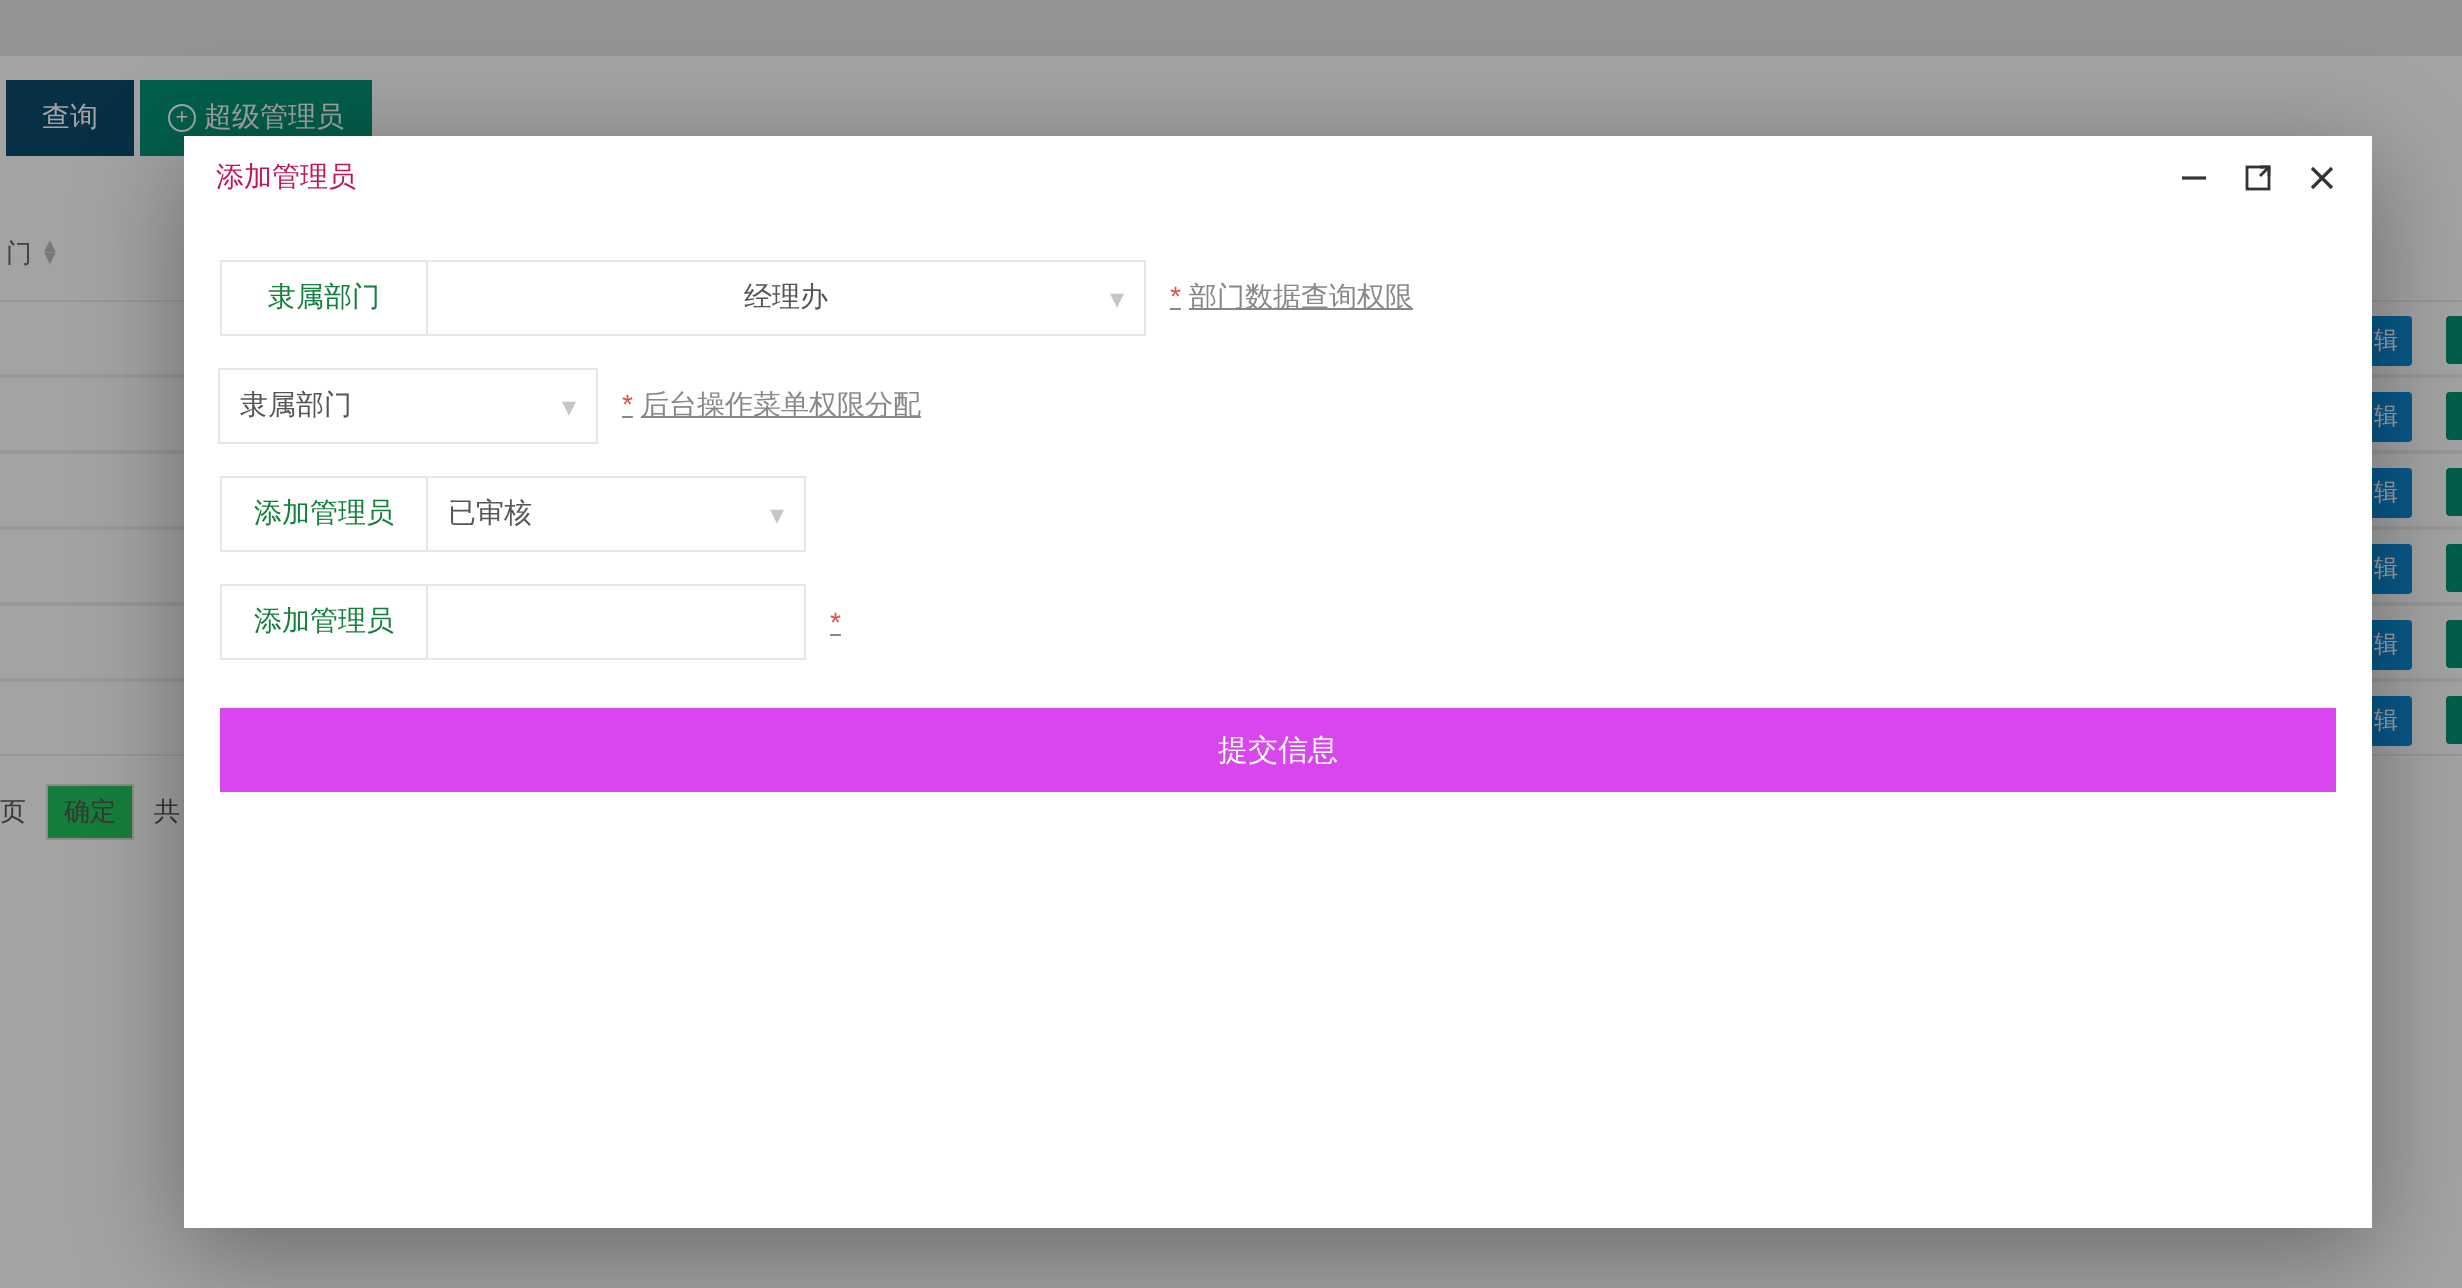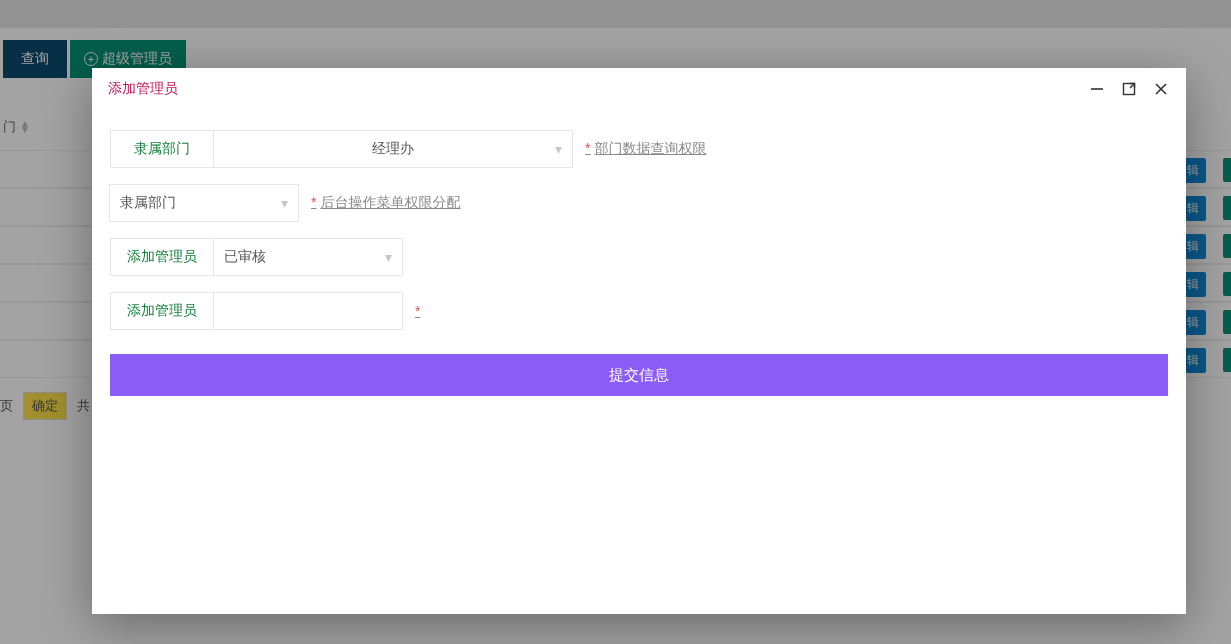--- a/index.html
+++ b/index.html
@@ -109,21 +109,21 @@
       left: 0;
       font-size: 13px;
       color: #555;
       display: flex;
       align-items: center;
       gap: 10px;
     }
     .bg-footer .ok {
       border: 1px solid #ddd;
       padding: 4px 8px;
-      background: #fde047;
+      background: #22c55e;
     }
     
     .overlay {
       position: absolute;
       top: 0; left: 0;
       width: 1231px;
       height: 644px;
       background: rgba(0,0,0,0.36);
     }
     
@@ -215,21 +215,21 @@
       margin-left: 12px;
       font-size: 14px;
       color: #888;
       text-decoration: underline;
     }
     .help .req { color: #e54e4e; margin-right: 4px; }
     .submit-btn {
       margin-top: 8px;
       width: 100%;
       height: 42px;
-      background: #8b5cf6;
+      background: #d946ef;
       color: #fff;
       border: none;
       font-size: 15px;
       cursor: pointer;
     }
     .text-cursor {
       position: absolute;
       left: 92px;
       top: 10px;
       width: 10px;

